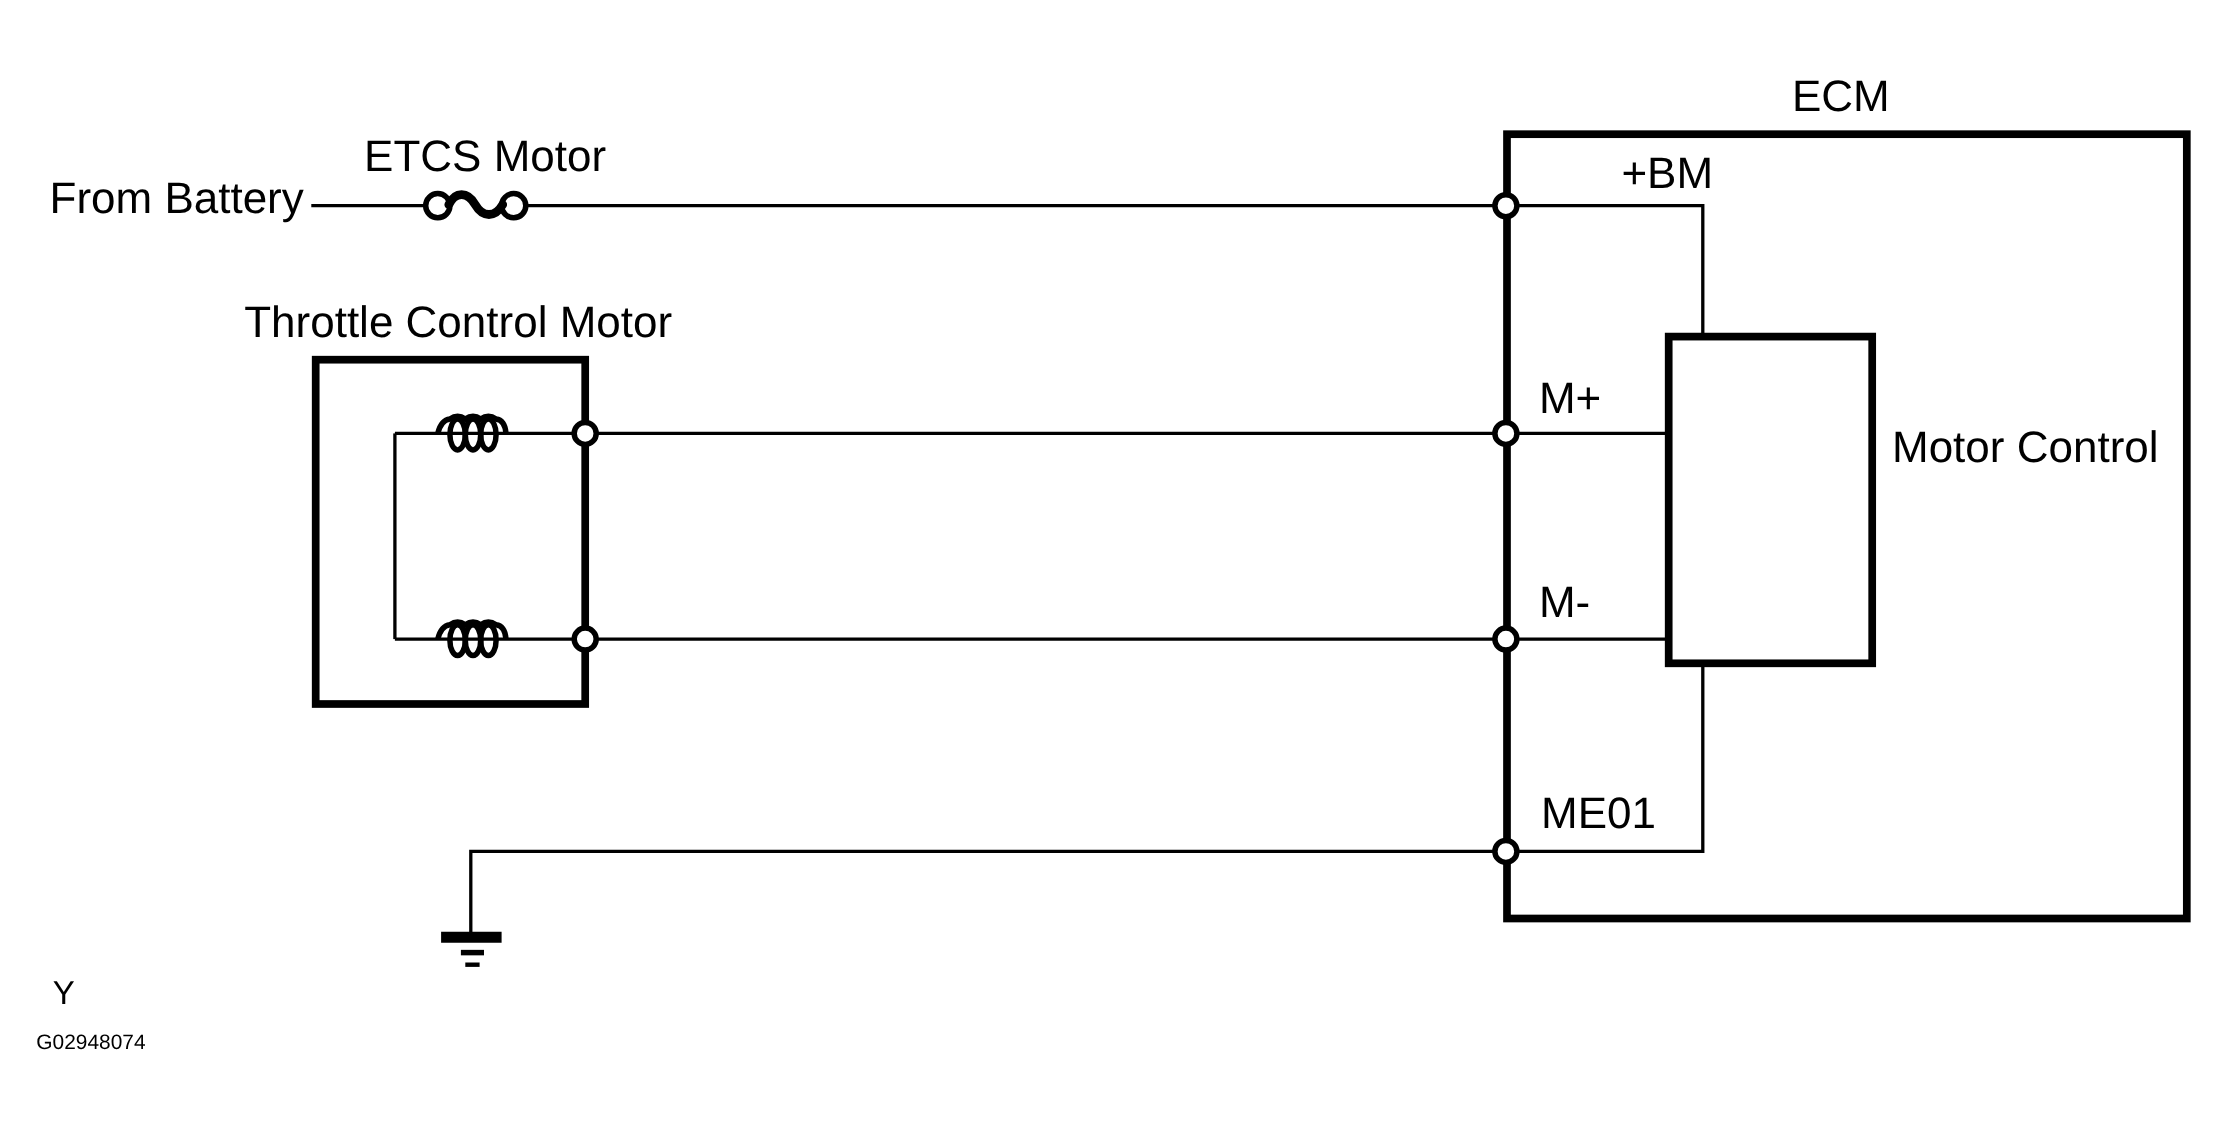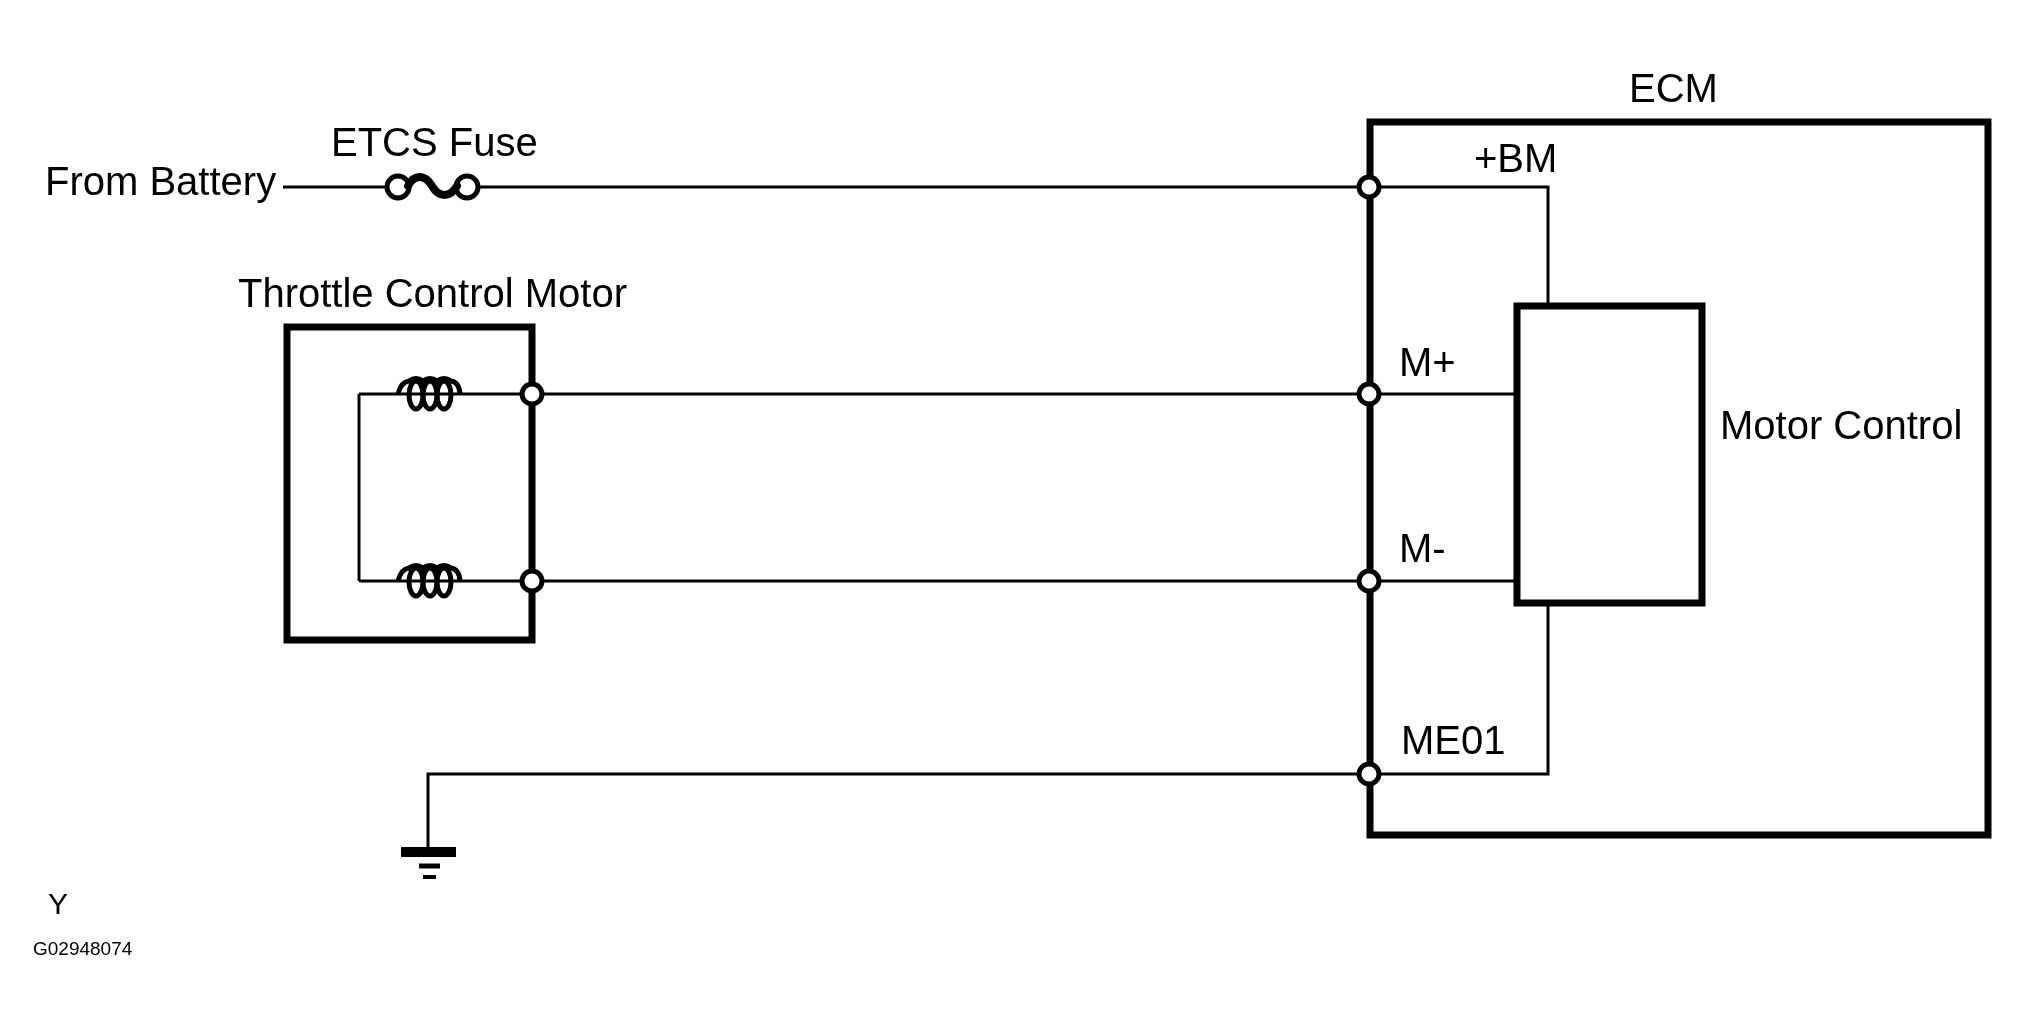--- a/index.html
+++ b/index.html
@@ -81,28 +81,28 @@
     <circle cx="532" cy="394" r="10" stroke-width="5" fill="#ffffff"></circle>
     <circle cx="532" cy="581" r="10" stroke-width="5" fill="#ffffff"></circle>
 
     <circle cx="1369" cy="187" r="10" stroke-width="5" fill="#ffffff"></circle>
     <circle cx="1369" cy="394" r="10" stroke-width="5" fill="#ffffff"></circle>
     <circle cx="1369" cy="581" r="10" stroke-width="5" fill="#ffffff"></circle>
     <circle cx="1369" cy="774" r="10" stroke-width="5" fill="#ffffff"></circle>
   </svg>
 
   <div class="lbl" style="left:45px;  top:158px;">From Battery</div>
-  <div class="lbl" style="left:331px; top:119px;">ETCS Fuse</div>
-  <div class="lbl" style="left:222px; top:270px;margin-left:16px;">Throttle Control Motor</div>
+  <div class="lbl" style="left:331px; top:119px;">ETCS Motor</div>
+  <div class="lbl" style="left:222px; top:270px;">Throttle Control Motor</div>
   <div class="lbl" style="left:1629px;top:65px;">ECM</div>
   <div class="lbl" style="left:1474px;top:135px;">+BM</div>
   <div class="lbl" style="left:1399px;top:339px;">M+</div>
   <div class="lbl" style="left:1399px;top:525px;">M-</div>
   <div class="lbl" style="left:1401px;top:717px;">ME01</div>
 
-  <div class="lbl mcc-label" style="left:1720px;top:399px;">
+  <div class="lbl mcc-label" style="left:1720px;top:381px;">
     <div>Motor Control</div>
   </div>
 
   <div class="lbl small" style="left:48px; top:887px; font-size:30px;">Y</div>
   <div class="lbl small" style="left:33px; top:932px;">G02948074</div>
 
 </div>
 
 </body></html>

